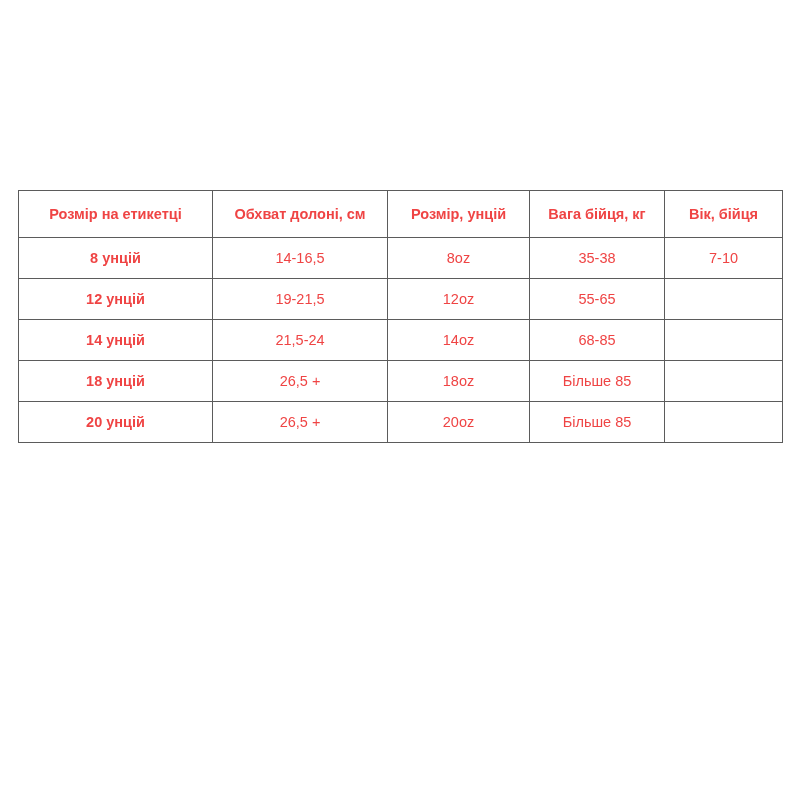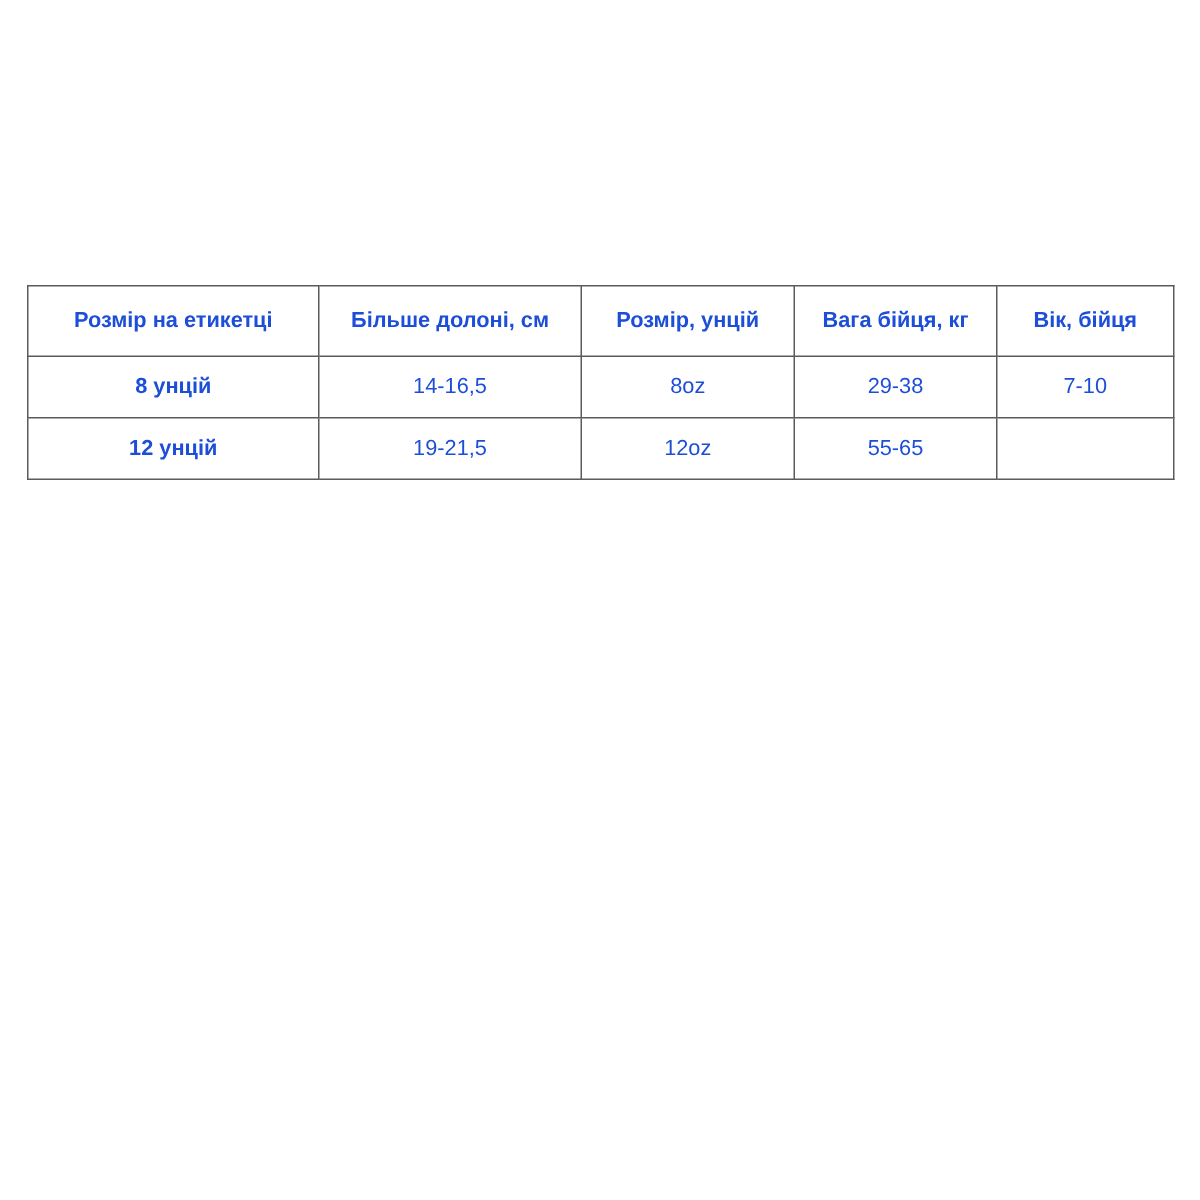--- a/index.html
+++ b/index.html
@@ -30,21 +30,21 @@
     border-collapse: collapse;
     width: 764px;
     table-layout: fixed;
   }
   table.size-table td,
   table.size-table th {
     border: 1px solid #5b5b5b;
     text-align: center;
     vertical-align: middle;
     font-size: 14.5px;
-    color: #1d4ed8;
+    color: #ef4444;
     padding: 0;
     height: 40px;
     line-height: 1.15;
     font-weight: normal;
   }
   table.size-table thead th {
     font-weight: bold;
     font-size: 14.5px;
     height: 46px;
   }
@@ -67,37 +67,58 @@
       <colgroup>
         <col class="c0">
           <col class="c1">
           <col class="c2">
           <col class="c3">
           <col class="c4">
       </colgroup>
       <thead>
         <tr>
           <th>Розмір на етикетці</th>
-          <th>Більше долоні, см</th>
+          <th>Обхват долоні, см</th>
           <th>Розмір, унцій</th>
           <th>Вага бійця, кг</th>
           <th>Вік, бійця</th>
         </tr>
       </thead>
       <tbody>
         <tr>
           <td class="col-label">8 унцій</td>
           <td>14-16,5</td>
           <td>8oz</td>
-          <td>29-38</td>
+          <td>35-38</td>
           <td>7-10</td>
         </tr>
         <tr>
           <td class="col-label">12 унцій</td>
           <td>19-21,5</td>
           <td>12oz</td>
           <td>55-65</td>
           <td></td>
         </tr>
+        <tr>
+          <td class="col-label">14 унцій</td>
+          <td>21,5-24</td>
+          <td>14oz</td>
+          <td>68-85</td>
+          <td></td>
+        </tr>
+        <tr>
+          <td class="col-label">18 унцій</td>
+          <td>26,5 +</td>
+          <td>18oz</td>
+          <td>Більше 85</td>
+          <td></td>
+        </tr>
+        <tr>
+          <td class="col-label">20 унцій</td>
+          <td>26,5 +</td>
+          <td>20oz</td>
+          <td>Більше 85</td>
+          <td></td>
+        </tr>
       </tbody>
     </table>
   </div>
 </div>
 
 </body></html>

